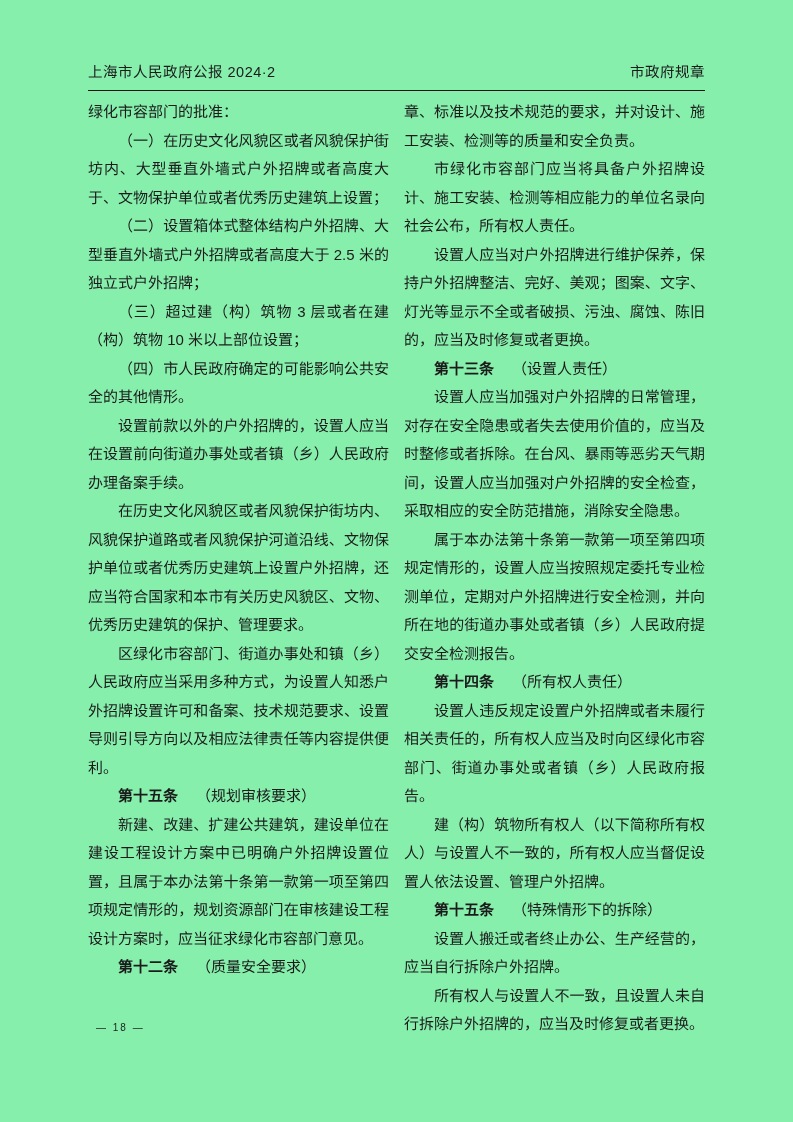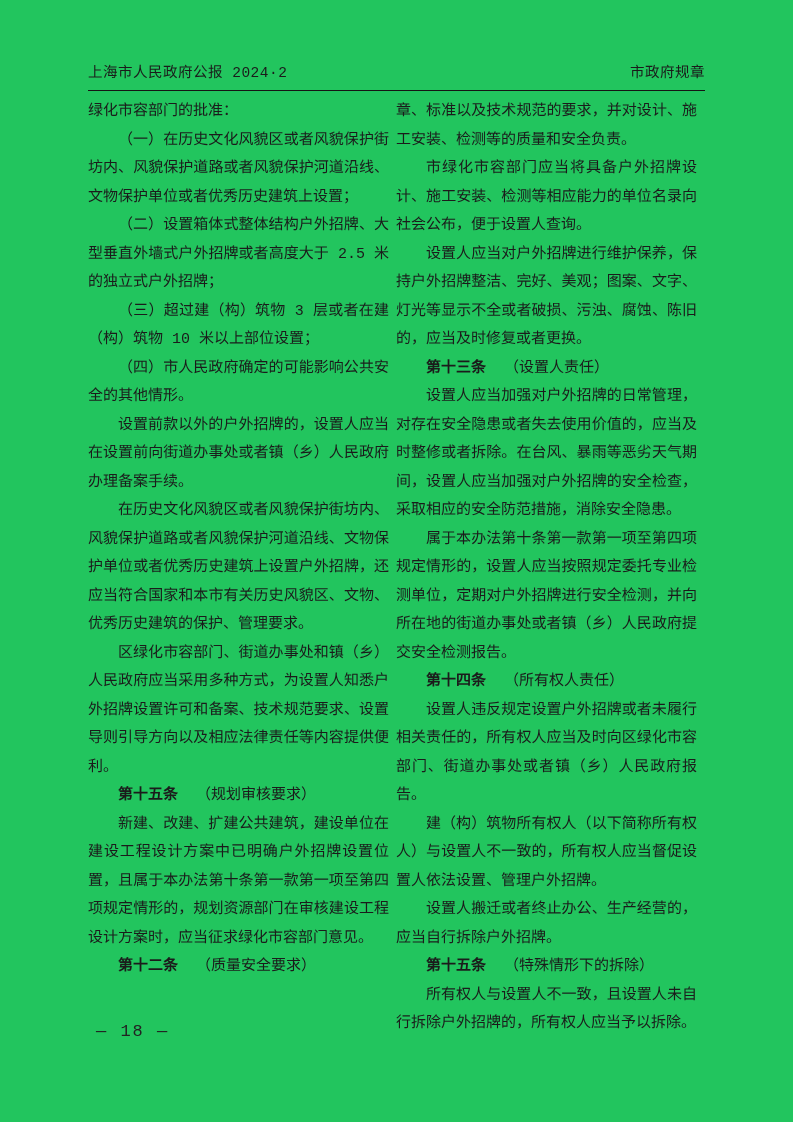--- a/index.html
+++ b/index.html
@@ -4,22 +4,22 @@
 <style>
   html, body {
     margin: 0;
     padding: 0;
     background: #ffffff;
   }
   .page {
     position: relative;
     width: 793px;
     height: 1122px;
-    background: #22c55e;
-    font-family: Liberation Mono, monospace;
+    background: #86efac;
+    font-family: Liberation Sans, sans-serif;
     color: #1b1b1b;
     overflow: hidden;
   }
   .page-header {
     position: absolute;
     left: 88px;
     right: 88px;
     top: 60px;
     display: flex;
     justify-content: space-between;
@@ -34,21 +34,21 @@
     top: 90px;
     border-top: 1.6px solid #151515;
     height: 0;
   }
   .content {
     position: absolute;
     left: 88px;
     top: 98px;
     width: 617px;
     display: flex;
-    gap: 7px;
+    gap: 15px;
   }
   .column {
     width: 301px;
     font-size: 15px;
     line-height: 28.5px;
     text-align: justify;
     text-align-last: left;
   }
   .column p {
     margin: 0;
@@ -60,62 +60,62 @@
   .article-num {
     font-weight: bold;
   }
   .article-title {
     margin-left: 1.2em;
   }
   .page-number {
     position: absolute;
     left: 96px;
     top: 1022px;
-    font-size: 17px;
+    font-size: 10px;
     letter-spacing: 2px;
     color: #222;
   }
 </style>
 </head>
 <body>
 
 <div class="page">
 
   <div class="page-header">
     <span>上海市人民政府公报 2024·2</span>
     <span>市政府规章</span>
   </div>
 
   <div class="header-rule"></div>
 
   <div class="content">
     <div class="column">
         <p class="continuation">绿化市容部门的批准：</p>
-        <p>（一）在历史文化风貌区或者风貌保护街坊内、风貌保护道路或者风貌保护河道沿线、文物保护单位或者优秀历史建筑上设置；</p>
+        <p>（一）在历史文化风貌区或者风貌保护街坊内、大型垂直外墙式户外招牌或者高度大于、文物保护单位或者优秀历史建筑上设置；</p>
         <p>（二）设置箱体式整体结构户外招牌、大型垂直外墙式户外招牌或者高度大于 2.5 米的独立式户外招牌；</p>
         <p>（三）超过建（构）筑物 3 层或者在建（构）筑物 10 米以上部位设置；</p>
         <p>（四）市人民政府确定的可能影响公共安全的其他情形。</p>
         <p>设置前款以外的户外招牌的，设置人应当在设置前向街道办事处或者镇（乡）人民政府办理备案手续。</p>
         <p>在历史文化风貌区或者风貌保护街坊内、风貌保护道路或者风貌保护河道沿线、文物保护单位或者优秀历史建筑上设置户外招牌，还应当符合国家和本市有关历史风貌区、文物、优秀历史建筑的保护、管理要求。</p>
         <p>区绿化市容部门、街道办事处和镇（乡）人民政府应当采用多种方式，为设置人知悉户外招牌设置许可和备案、技术规范要求、设置导则引导方向以及相应法律责任等内容提供便利。</p>
         <p><span class="article-num">第十五条</span><span class="article-title">（规划审核要求）</span></p>
         <p>新建、改建、扩建公共建筑，建设单位在建设工程设计方案中已明确户外招牌设置位置，且属于本办法第十条第一款第一项至第四项规定情形的，规划资源部门在审核建设工程设计方案时，应当征求绿化市容部门意见。</p>
         <p><span class="article-num">第十二条</span><span class="article-title">（质量安全要求）</span></p>
       </div>
     <div class="column">
         <p class="continuation">章、标准以及技术规范的要求，并对设计、施工安装、检测等的质量和安全负责。</p>
-        <p>市绿化市容部门应当将具备户外招牌设计、施工安装、检测等相应能力的单位名录向社会公布，便于设置人查询。</p>
+        <p>市绿化市容部门应当将具备户外招牌设计、施工安装、检测等相应能力的单位名录向社会公布，所有权人责任。</p>
         <p>设置人应当对户外招牌进行维护保养，保持户外招牌整洁、完好、美观；图案、文字、灯光等显示不全或者破损、污浊、腐蚀、陈旧的，应当及时修复或者更换。</p>
         <p><span class="article-num">第十三条</span><span class="article-title">（设置人责任）</span></p>
         <p>设置人应当加强对户外招牌的日常管理，对存在安全隐患或者失去使用价值的，应当及时整修或者拆除。在台风、暴雨等恶劣天气期间，设置人应当加强对户外招牌的安全检查，采取相应的安全防范措施，消除安全隐患。</p>
         <p>属于本办法第十条第一款第一项至第四项规定情形的，设置人应当按照规定委托专业检测单位，定期对户外招牌进行安全检测，并向所在地的街道办事处或者镇（乡）人民政府提交安全检测报告。</p>
         <p><span class="article-num">第十四条</span><span class="article-title">（所有权人责任）</span></p>
         <p>设置人违反规定设置户外招牌或者未履行相关责任的，所有权人应当及时向区绿化市容部门、街道办事处或者镇（乡）人民政府报告。</p>
         <p>建（构）筑物所有权人（以下简称所有权人）与设置人不一致的，所有权人应当督促设置人依法设置、管理户外招牌。</p>
+        <p><span class="article-num">第十五条</span><span class="article-title">（特殊情形下的拆除）</span></p>
         <p>设置人搬迁或者终止办公、生产经营的，应当自行拆除户外招牌。</p>
-        <p><span class="article-num">第十五条</span><span class="article-title">（特殊情形下的拆除）</span></p>
-        <p>所有权人与设置人不一致，且设置人未自行拆除户外招牌的，所有权人应当予以拆除。</p>
+        <p>所有权人与设置人不一致，且设置人未自行拆除户外招牌的，应当及时修复或者更换。</p>
       </div>
   </div>
 
   <div class="page-number">— 18 —</div>
 
 </div>
 
 </body></html>

